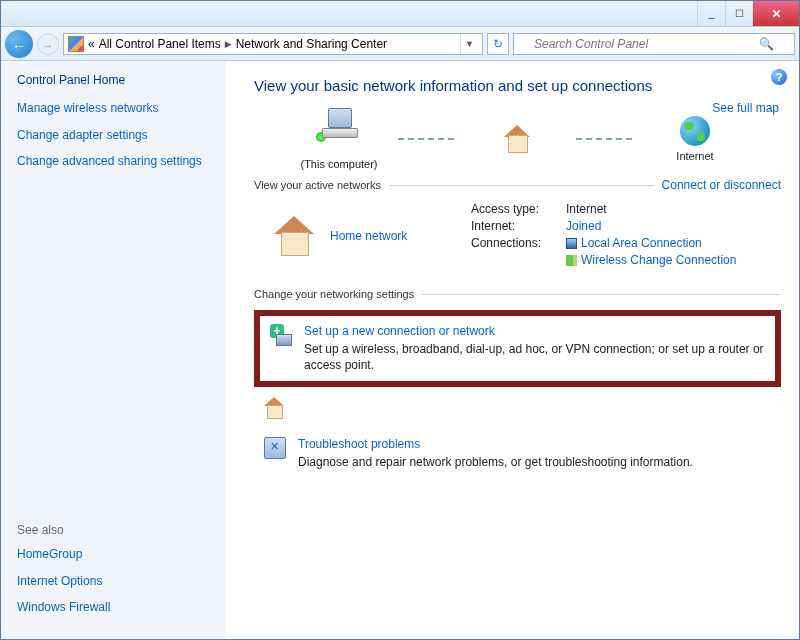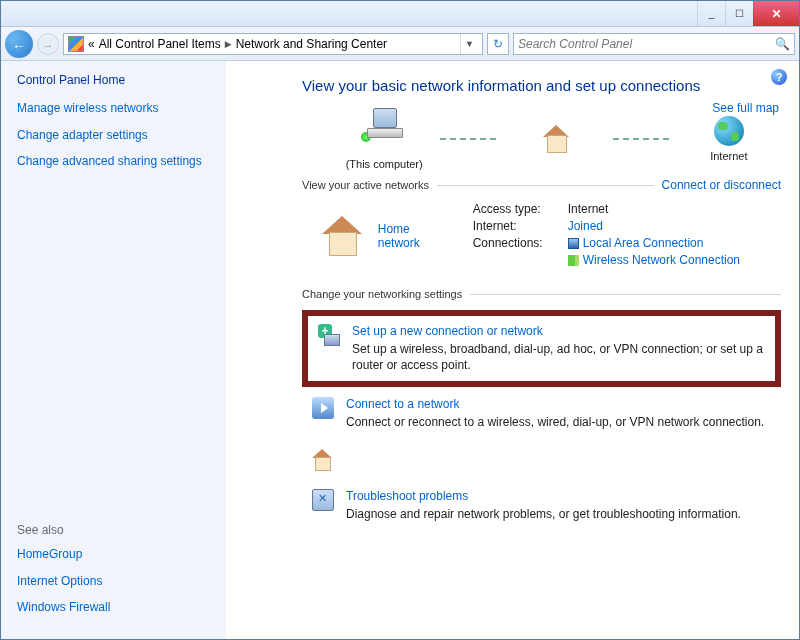--- a/index.html
+++ b/index.html
@@ -10,24 +10,24 @@
 .win-btn.close { width: 46px; background: linear-gradient(#e68, #c33); color: #fff; font-weight: bold; font-size: 12px; }
 .navbar { height: 34px; background: linear-gradient(#f2f6fb, #e4ecf6); border-bottom: 1px solid #c0cedf; display: flex; align-items: center; padding: 0 4px; gap: 4px; }
 .navback { width: 28px; height: 28px; border-radius: 50%; background: radial-gradient(circle at 30% 30%, #6bb7f0, #2a7ed0); display:flex;align-items:center;justify-content:center;color:#fff;font-size:14px;}
 .navfwd { width: 22px; height: 22px; border-radius: 50%; background: #e6eef7; border:1px solid #ccd8e6; display:flex;align-items:center;justify-content:center;color:#999;font-size:11px;}
 .breadbar { flex: 0 0 420px; height: 22px; background: #fff; border: 1px solid #9fb6d0; display: flex; align-items: center; padding: 0 4px; gap: 4px; }
 .cp-icon { width: 16px; height: 16px; background: linear-gradient(135deg,#4a8 25%,#48f 25% 50%,#fa4 50% 75%,#f44 75%); border:1px solid #888; }
 .bread-txt { color: #000; }
 .bread-arrow { color: #555; font-size: 9px; }
 .bread-dd { margin-left: auto; color: #555; font-size: 9px; padding: 0 4px; border-left: 1px solid #ddd; height: 100%; display:flex;align-items:center;}
 .refresh { width: 22px; height:22px; border:1px solid #9fb6d0; background:#fff; display:flex;align-items:center;justify-content:center; color:#2a7ed0;}
-.searchbar { flex: 1; height: 22px; border: 1px solid #9fb6d0; background:#fff; display:flex;align-items:center; padding: 0 4px;}
+.searchbar { flex: 1; height: 22px; border: 1px solid #9fb6d0; background:#fff; display:flex;align-items:center; padding: 0 20px;}
 .searchbar input { border:none; outline:none; flex:1; font-size:12px; color:#666; font-style:italic;}
 .search-icon { color:#4a7ebb; font-size:12px;}
-.body { flex: 1; display: flex; overflow: hidden; gap: 48px; }
+.body { flex: 1; display: flex; overflow: hidden; }
 .sidebar { width: 225px; background: #f1f5fb; padding: 12px 16px; display:flex; flex-direction:column; }
 .sidebar-title { color: #003399; font-size: 12px; margin-bottom: 14px; }
 .side-link { color: #0066cc; font-size: 12px; margin-bottom: 11px; cursor: pointer; line-height: 1.3;}
 .see-also { margin-top:auto; color:#667; font-size:12px; margin-bottom:10px;}
 .main { flex:1; padding: 10px 18px 10px 28px; position: relative; overflow:auto;}
 .help { position:absolute; top:8px; right:12px; width:16px;height:16px;border-radius:50%;background:radial-gradient(circle at 30% 30%,#8cf,#25d);color:#fff;display:flex;align-items:center;justify-content:center;font-size:11px;font-weight:bold;}
 .main h1 { color: #003399; font-size: 15px; font-weight: normal; margin-bottom: 14px; margin-top: 6px;}
 .net-diagram { display:flex; align-items:center; gap: 4px; margin-left: 30px; margin-bottom: 6px;}
 .net-node { display:flex; flex-direction:column; align-items:center; gap:4px; width: 110px;}
 .net-node .label { font-size:11px; color:#222;}
@@ -157,42 +157,35 @@
           <div class="row">
               <span class="k">Internet:</span>
               <span class="v"><a>Joined</a></span>
             </div>
           <div class="row">
               <span class="k">Connections:</span>
               <span class="v"><span class="conn-icon eth"></span><a>Local Area Connection</a></span>
             </div>
           <div class="row">
               <span class="k"></span>
-              <span class="v"><span class="conn-icon wifi"></span><a>Wireless Network Connection</a></span>
+              <span class="v"><span class="conn-icon wifi"></span><a>Wireless Change Connection</a></span>
             </div>
         </div>
       </div>
 
       <div class="section-hdr">
         <span>Change your networking settings</span>
         <span class="line"></span>
       </div>
 
       <div class="settings-item hl">
         <div class="si-icon green"></div>
         <div class="si-body">
           <div class="title">Set up a new connection or network</div>
           <div class="desc">Set up a wireless, broadband, dial-up, ad hoc, or VPN connection; or set up a router or access point.</div>
-        </div>
-      </div>
-      <div class="settings-item">
-        <div class="si-icon blue"></div>
-        <div class="si-body">
-          <div class="title">Connect to a network</div>
-          <div class="desc">Connect or reconnect to a wireless, wired, dial-up, or VPN network connection.</div>
         </div>
       </div>
       <div class="settings-item">
         <div class="si-icon home"></div>
       </div>
       <div class="settings-item">
         <div class="si-icon fix"></div>
         <div class="si-body">
           <div class="title">Troubleshoot problems</div>
           <div class="desc">Diagnose and repair network problems, or get troubleshooting information.</div>

